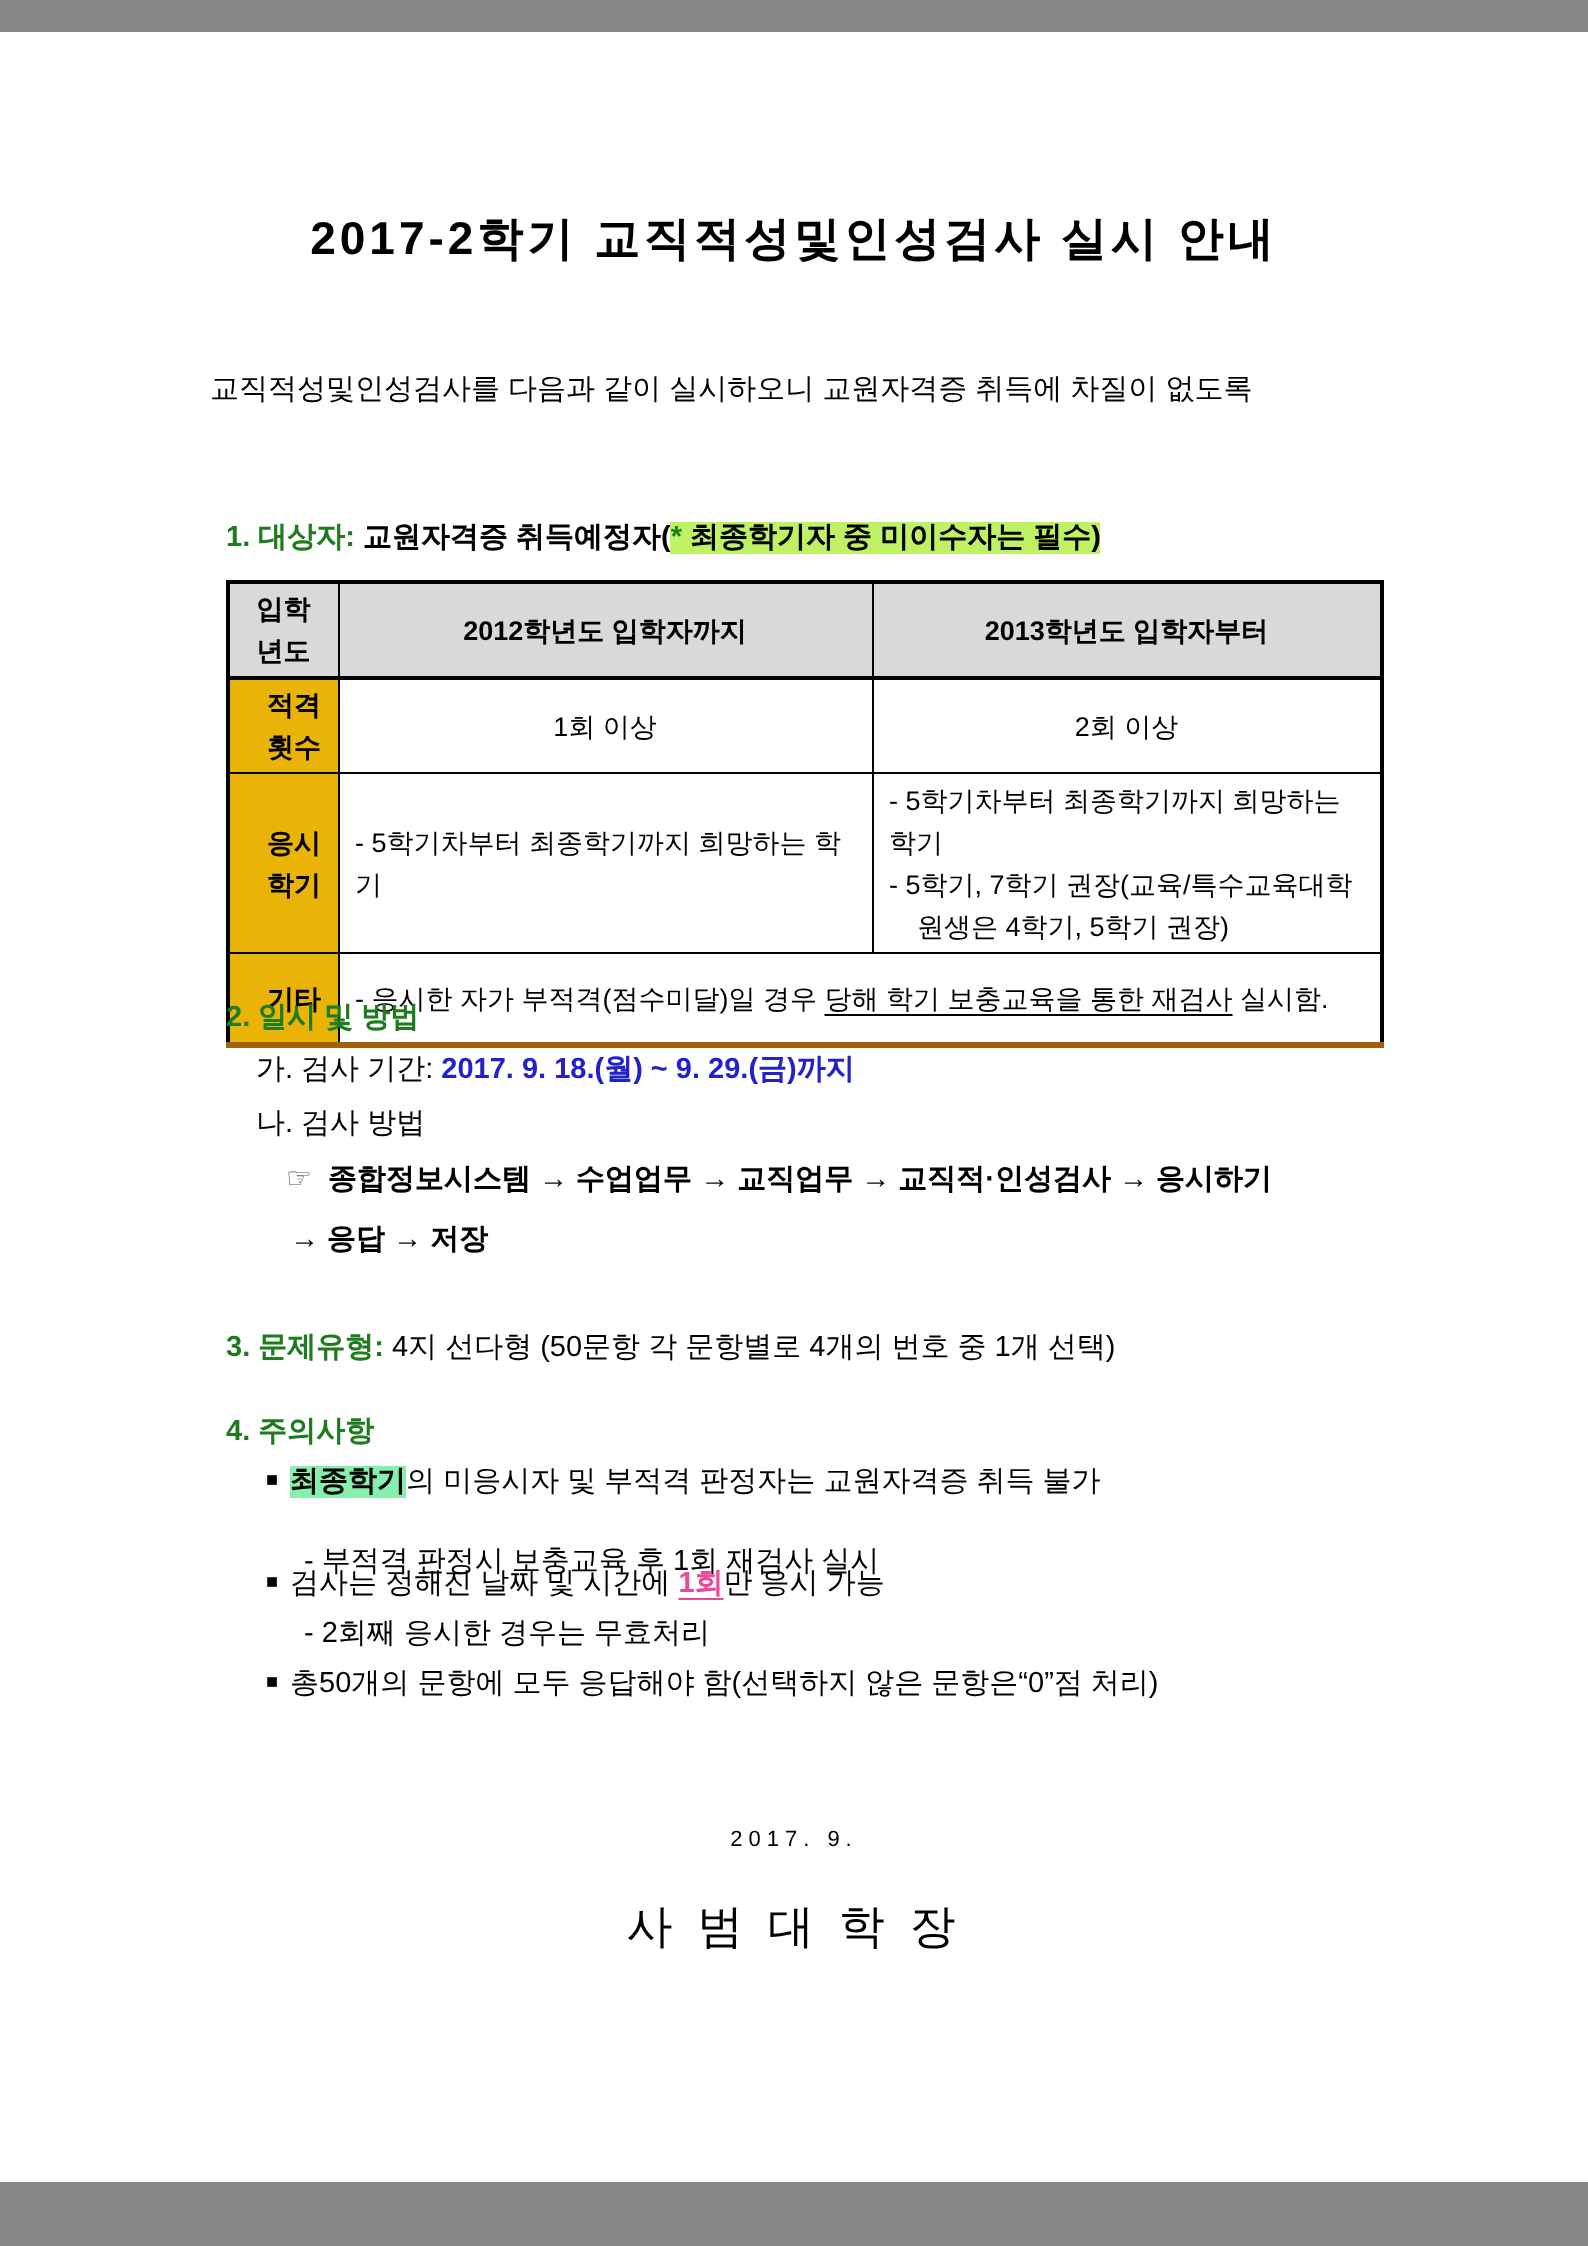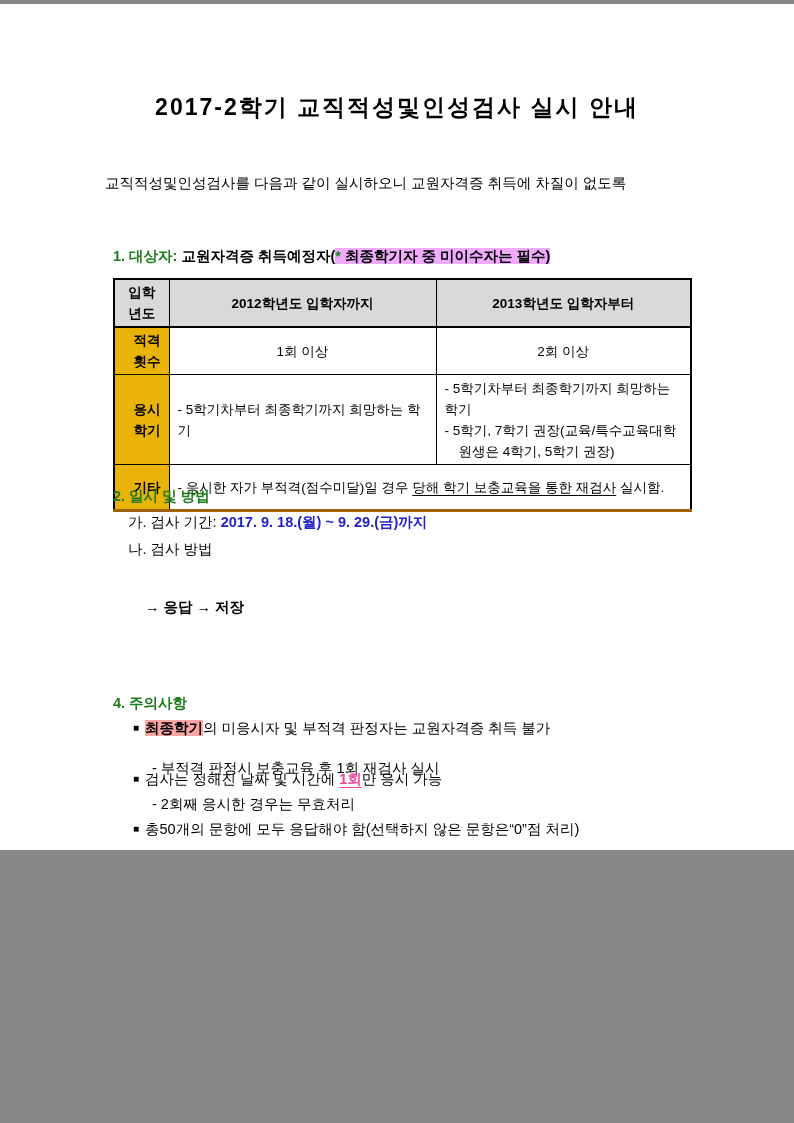--- a/index.html
+++ b/index.html
@@ -1,29 +1,29 @@
 <!DOCTYPE html>
 <html><head>
 <meta charset="utf-8">
 <style>
   * { margin:0; padding:0; box-sizing:border-box; }
   html,body { background:#888; }
   .page {
-    position:relative; width:794px; height:846px; margin:4px auto;
+    position:relative; width:794px; height:1075px; margin:16px auto;
     background:#ffffff; color:#000;
     font-family:"Liberation Sans","DejaVu Sans",sans-serif;
     font-size:14.5px;
   }
   .abs { position:absolute; }
   .bold { font-weight:700; }
   .green { color:#1e7b1e; }
   .blue  { color:#2222cc; }
   .red   { color:#ec4899; }
-  .hl-cyan   { background:#f0abfc; }
-  .hl-yellow { background:#fca5a5;text-align:right; }
+  .hl-cyan   { background:#bef264; }
+  .hl-yellow { background:#86efac;text-align:right; }
   .u { text-decoration:underline; text-underline-offset:3px; }
 
   .title {
     top:88px; left:0; width:100%; text-align:center;
     font-size:23px; font-weight:700; letter-spacing:2px;
   }
   .intro { top:168px; left:85px; width:628px; line-height:23px; }
   .intro .ind { text-indent:20px; }
 
   .sec1 { top:243px; left:113px; font-weight:700; }
@@ -119,22 +119,28 @@
   </tbody>
     </table>
 
   <div class="abs sec2-head green">2. 일시 및 방법</div>
 
   <div class="abs line-ga">
     <span>가. 검사 기간: </span><span class="blue bold">2017. 9. 18.(월) ~ 9. 29.(금)까지</span>
   </div>
   <div class="abs line-na">나. 검사 방법</div>
 
+  <div class="abs path1">
+    <span class="pointer">☞</span><span>종합정보시스템 → 수업업무 → 교직업무 → 교직적·인성검사 → 응시하기</span>
+  </div>
   <div class="abs path2">→ 응답 → 저장</div>
 
+  <div class="abs sec3">
+    <span class="green bold">3. 문제유형:</span><span> 4지 선다형 (50문항 각 문항별로 4개의 번호 중 1개 선택)</span>
+  </div>
 
   <div class="abs sec4-head green">4. 주의사항</div>
 
   <div class="abs b1">
     <span class="sq">■</span><span class="hl-yellow bold">최종학기</span><span>의 미응시자 및 부적격 판정자는 교원자격증 취득 불가</span>
   </div>
   <div class="abs s1">- 부적격 판정시 보충교육 후 1회 재검사 실시</div>
 
   <div class="abs b2">
     <span class="sq">■</span><span>검사는 정해진 날짜 및 시간에 </span><span class="red u bold">1회</span><span>만 응시 가능</span>

